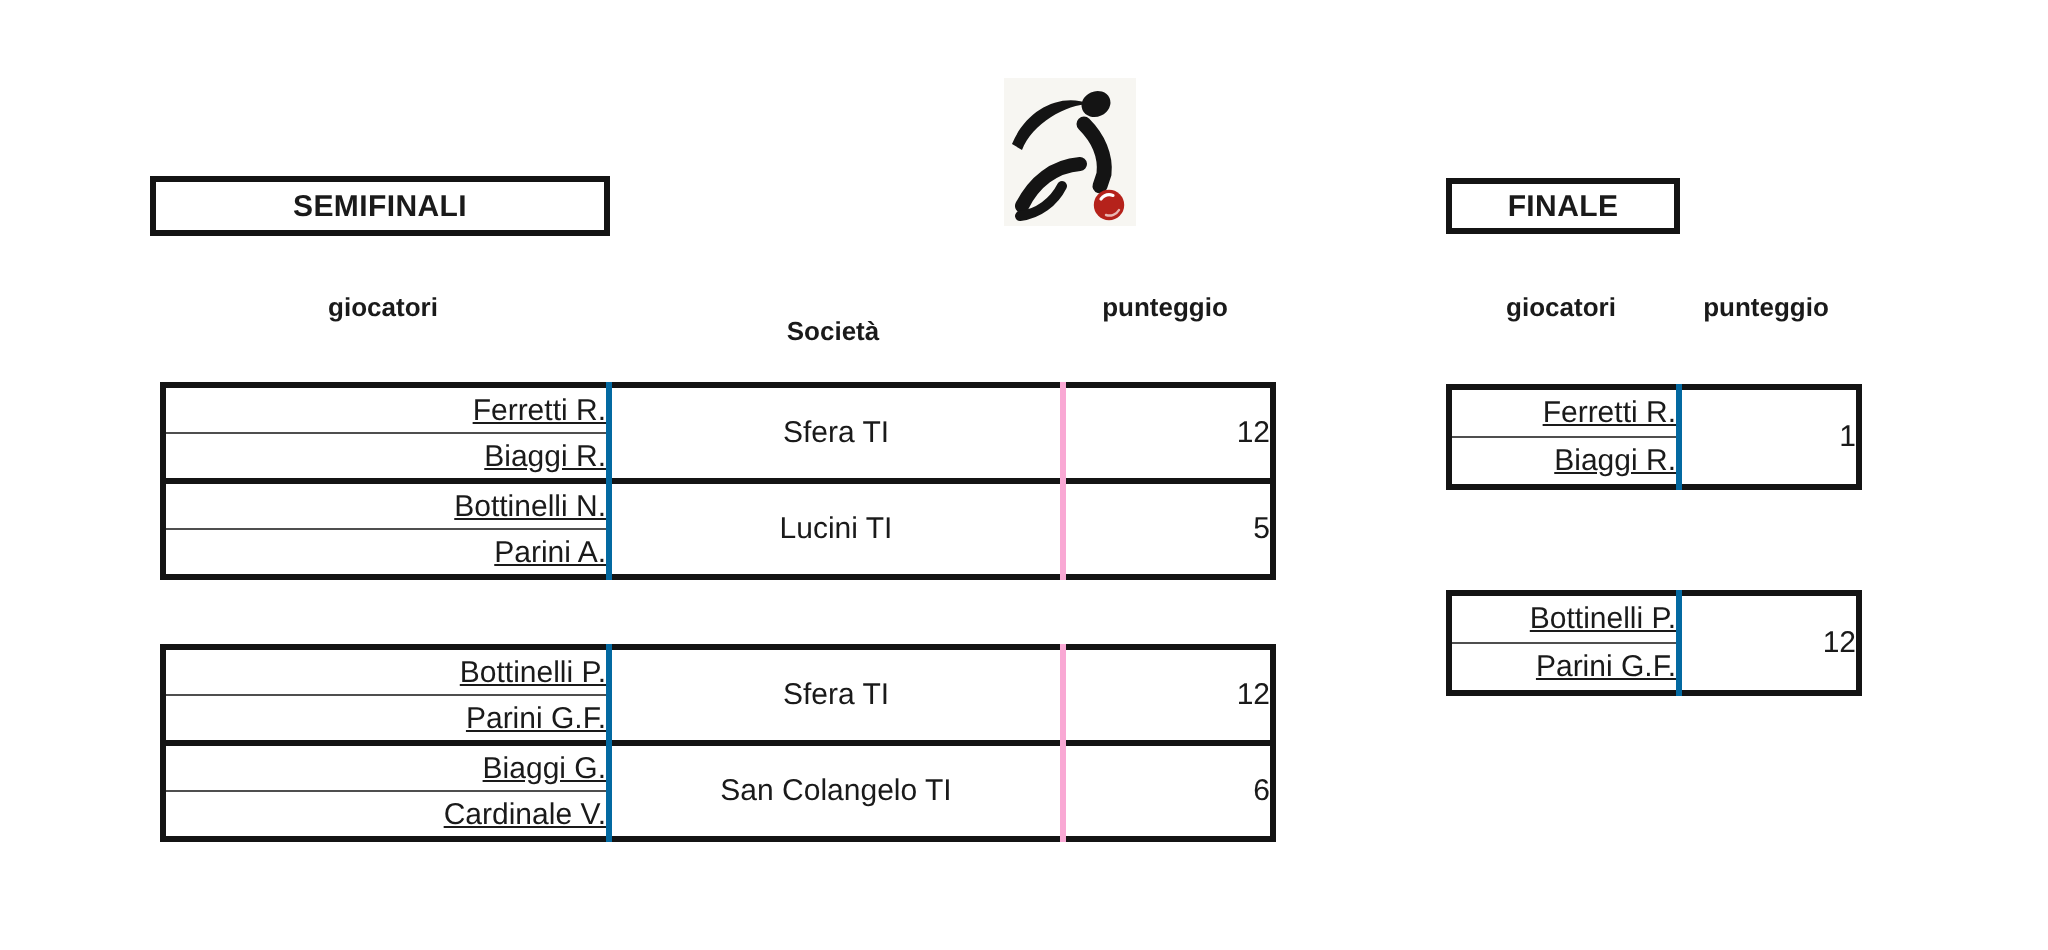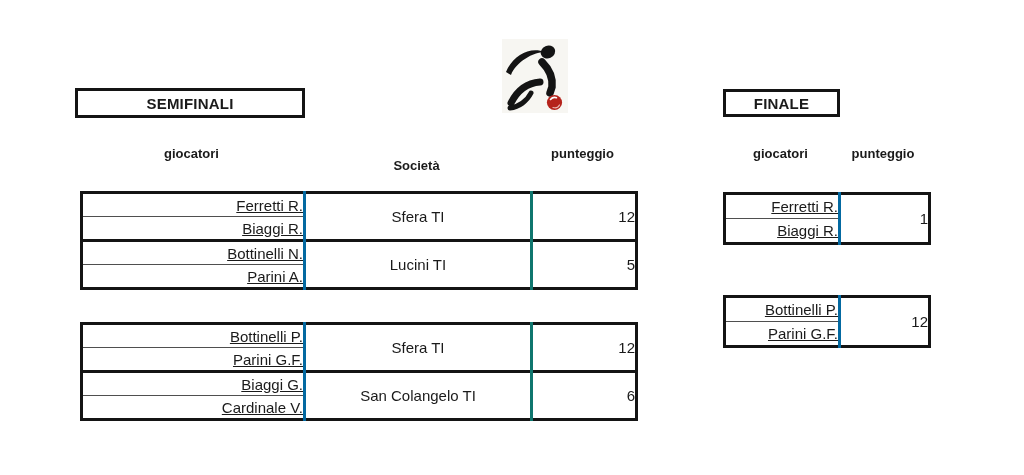--- a/index.html
+++ b/index.html
@@ -30,21 +30,21 @@
     font-size:15px; padding:0; overflow:hidden; white-space:nowrap;
   }
   td.name {
     text-align:right; padding-left:6px;
     border-right:3px solid #0369a1;
     border-bottom:1.5px solid #4f4f4f;
     text-decoration:underline;
   }
   tr.last-row td.name { border-bottom:none; }
   tr.match-split td { border-top:3px solid #141414; }
-  td.club { text-align:center; border-right:3px solid #0f766e; }
+  td.club { text-align:center; border-right:3px solid #f9a8d4; }
   td.pts  { text-align:right; }
 
   table.sf { width:555px; }
   table.sf tr { height:24px; }
   table.fin { width:205px; }
   table.fin tr { height:25px; }
 
   .icon-wrap { background:#f7f6f2; }
 </style>
 </head>

